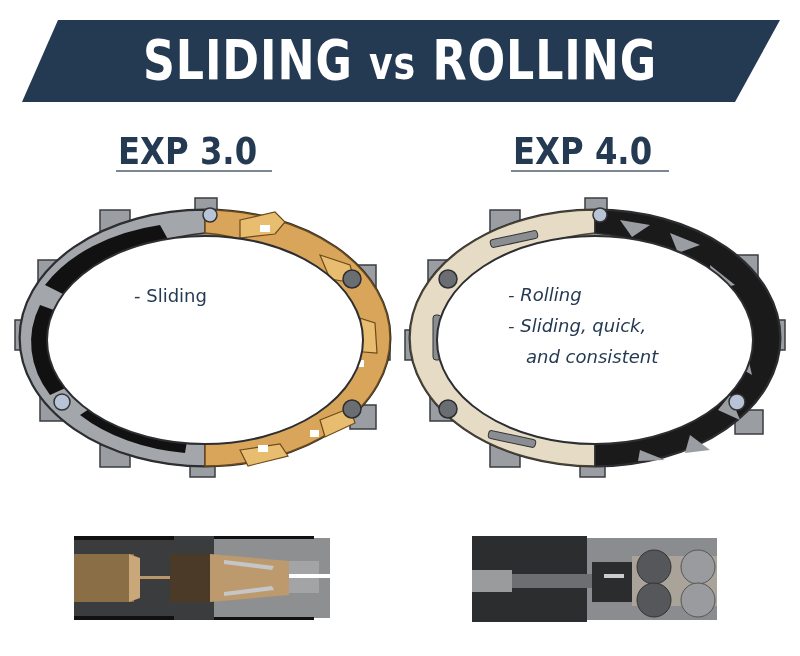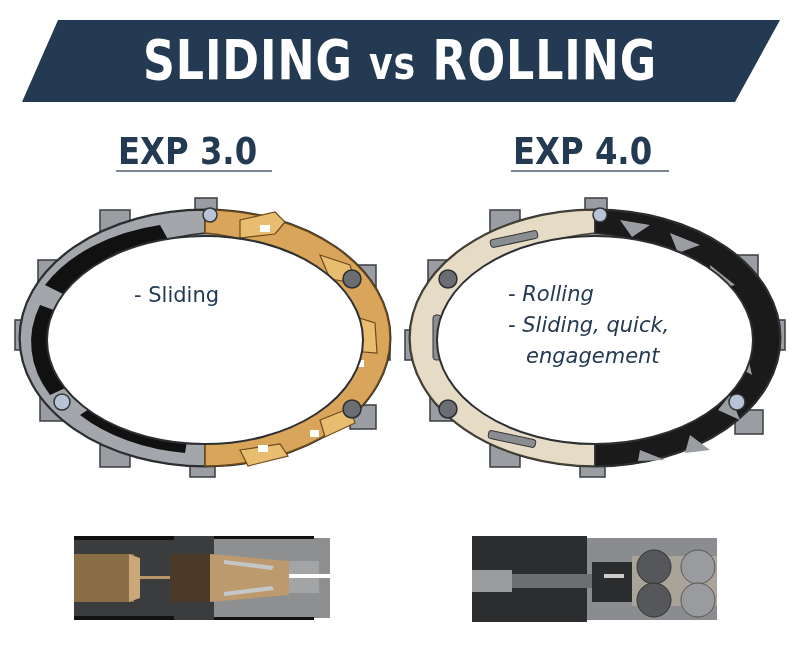--- a/index.html
+++ b/index.html
@@ -4,21 +4,21 @@
 <style>
   html,body{margin:0;padding:0;background:#fff;}
   body{width:800px;height:656px;position:relative;overflow:hidden;font-family:"DejaVu Sans",sans-serif;}
   .banner{position:absolute;left:0;top:0;width:732px;height:110px;}
   .banner svg{position:absolute;left:0;top:0;}
   .title{position:absolute;left:0;top:30px;width:800px;text-align:center;color:#fff;font-family:"DejaVu Sans Condensed","DejaVu Sans",sans-serif;font-weight:bold;font-size:56px;letter-spacing:1px;line-height:60px;transform:scaleX(0.88);}
   .title .vs{font-size:46px;}
   .sub{position:absolute;top:128px;font-weight:bold;font-size:38px;color:#243a52;line-height:46px;transform:scaleX(0.85);transform-origin:left top;}
   .sub-line{position:absolute;height:2px;background:#7d8794;top:170px;}
   .ring{position:absolute;}
-  .note{position:absolute;color:#243a52;font-size:21px;line-height:31px;font-weight:500;}
+  .note{position:absolute;color:#243a52;font-size:18px;line-height:31px;font-weight:500;}
   .note div{white-space:nowrap;}
   .detail{position:absolute;}
 </style>
 </head>
 <body>
 
 <div class="banner">
   <svg width="800" height="110">
     <polygon points="58,20 780,20 735,102 22,102" fill="#243a52"></polygon>
   </svg>
@@ -120,21 +120,21 @@
   </g>
   <g fill="#6a6d72" stroke="#2c2e31" stroke-width="1.5">
     <circle cx="48" cy="84" r="9"></circle>
       <circle cx="48" cy="214" r="9"></circle>
   </g>
 </svg>
 
 <div class="note" style="left:508px;top:279px;font-style:italic;">
   <div>- Rolling</div>
   <div>-  Sliding, quick,</div>
-  <div style="padding-left:18px;">engagement</div>
+  <div style="padding-left:18px;">and consistent</div>
 </div>
 
 <svg class="detail" style="left:74px;top:536px;" width="260" height="84" viewBox="0 0 260 84">
   <rect x="0" y="0" width="140" height="84" fill="#3b3c3e"></rect>
   <rect x="140" y="2" width="116" height="80" fill="#8e8f91"></rect>
   <rect x="0" y="0" width="100" height="4" fill="#111"></rect>
     <rect x="140" y="0" width="100" height="3" fill="#111"></rect>
   <rect x="0" y="80" width="100" height="4" fill="#111"></rect>
     <rect x="140" y="81" width="100" height="3" fill="#111"></rect>
   <rect x="0" y="18" width="60" height="48" fill="#8a6e45"></rect>

